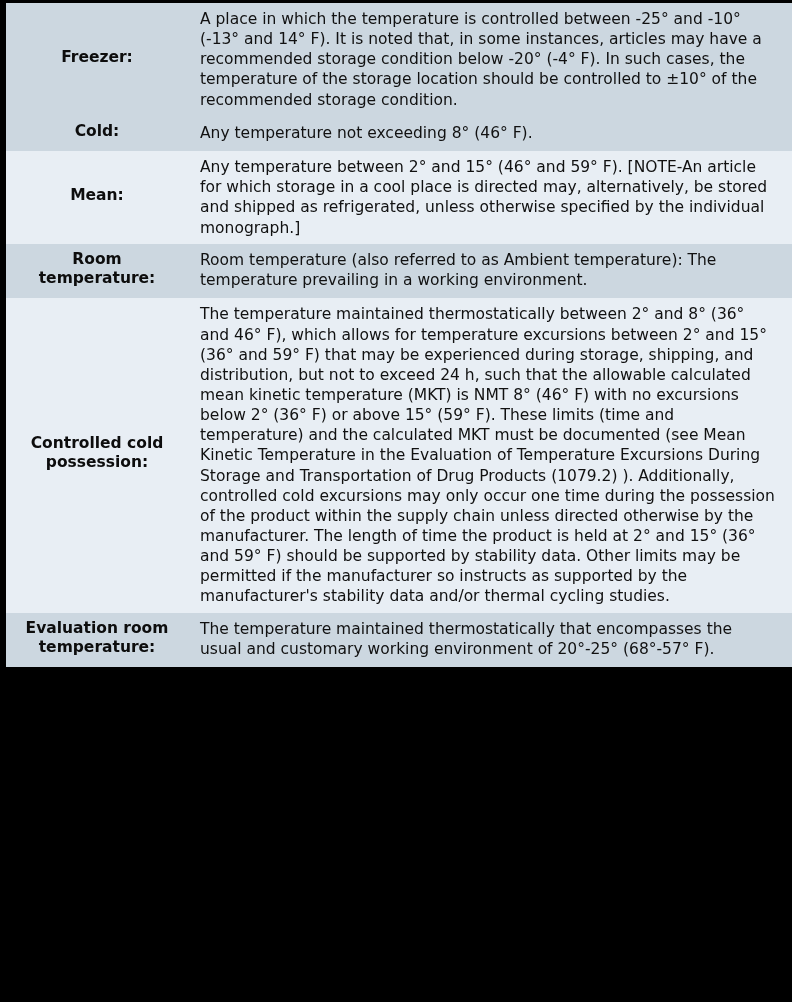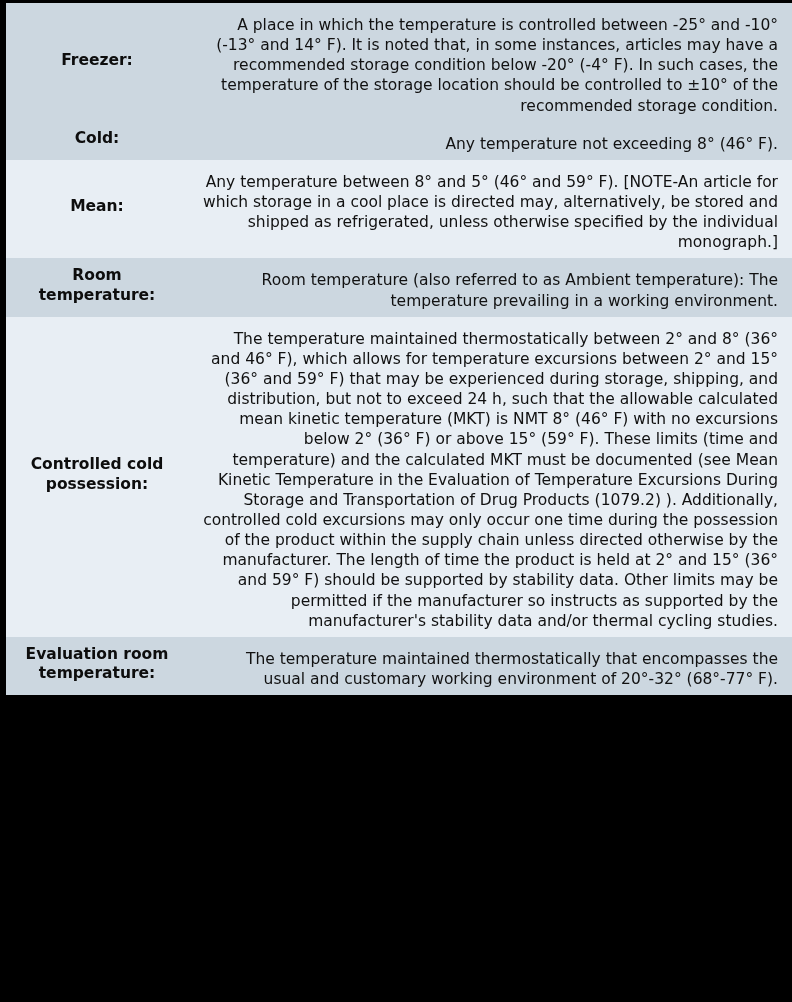--- a/index.html
+++ b/index.html
@@ -37,25 +37,25 @@
   }
   td.term {
     text-align: center;
     font-weight: bold;
     font-size: 15.5px;
     line-height: 1.25;
     color: #0d0d0d;
     padding: 6px 10px 10px 6px;
   }
   td.def {
-    text-align: right;
+    text-align: left;
     font-size: 15.5px;
     line-height: 1.30;
     color: #111111;
-    padding: 12px 14px 6px 8px;
+    padding: 6px 14px 6px 8px;
     vertical-align: top;
   }
   tr.shade td { background: #ccd7e0; }
   tr.light td { background: #e8eef4; }
 
   
   tr.r-freezer td.term { vertical-align: middle; }
   tr.r-cold td.def { vertical-align: middle; margin-left: 19px; }
 </style>
 </head>
@@ -71,29 +71,29 @@
       <tr class="shade r-freezer">
         <td class="term">Freezer:</td>
         <td class="def">A place in which the temperature is controlled between -25° and -10° (-13° and 14° F). It is noted that, in some instances, articles may have a recommended storage condition below -20° (-4° F). In such cases, the temperature of the storage location should be controlled to ±10° of the recommended storage condition.</td>
       </tr>
       <tr class="shade r-cold">
         <td class="term">Cold:</td>
         <td class="def">Any temperature not exceeding 8° (46° F).</td>
       </tr>
       <tr class="light">
         <td class="term">Mean:</td>
-        <td class="def">Any temperature between 8° and 5° (46° and 59° F). [NOTE-An article for which storage in a cool place is directed may, alternatively, be stored and shipped as refrigerated, unless otherwise specified by the individual monograph.]</td>
+        <td class="def">Any temperature between 2° and 15° (46° and 59° F). [NOTE-An article for which storage in a cool place is directed may, alternatively, be stored and shipped as refrigerated, unless otherwise specified by the individual monograph.]</td>
       </tr>
       <tr class="shade">
         <td class="term">Room temperature:</td>
         <td class="def">Room temperature (also referred to as Ambient temperature): The temperature prevailing in a working environment.</td>
       </tr>
       <tr class="light">
         <td class="term">Controlled cold possession:</td>
         <td class="def">The temperature maintained thermostatically between 2° and 8° (36° and 46° F), which allows for temperature excursions between 2° and 15° (36° and 59° F) that may be experienced during storage, shipping, and distribution, but not to exceed 24 h, such that the allowable calculated mean kinetic temperature (MKT) is NMT 8° (46° F) with no excursions below 2° (36° F) or above 15° (59° F). These limits (time and temperature) and the calculated MKT must be documented (see Mean Kinetic Temperature in the Evaluation of Temperature Excursions During Storage and Transportation of Drug Products (1079.2) ). Additionally, controlled cold excursions may only occur one time during the possession of the product within the supply chain unless directed otherwise by the manufacturer. The length of time the product is held at 2° and 15° (36° and 59° F) should be supported by stability data. Other limits may be permitted if the manufacturer so instructs as supported by the manufacturer's stability data and/or thermal cycling studies.</td>
       </tr>
       <tr class="shade">
         <td class="term">Evaluation room temperature:</td>
-        <td class="def">The temperature maintained thermostatically that encompasses the usual and customary working environment of 20°-32° (68°-77° F).</td>
+        <td class="def">The temperature maintained thermostatically that encompasses the usual and customary working environment of 20°-25° (68°-57° F).</td>
       </tr>
     </tbody>
   </table>
 </div>
 
 </body></html>

